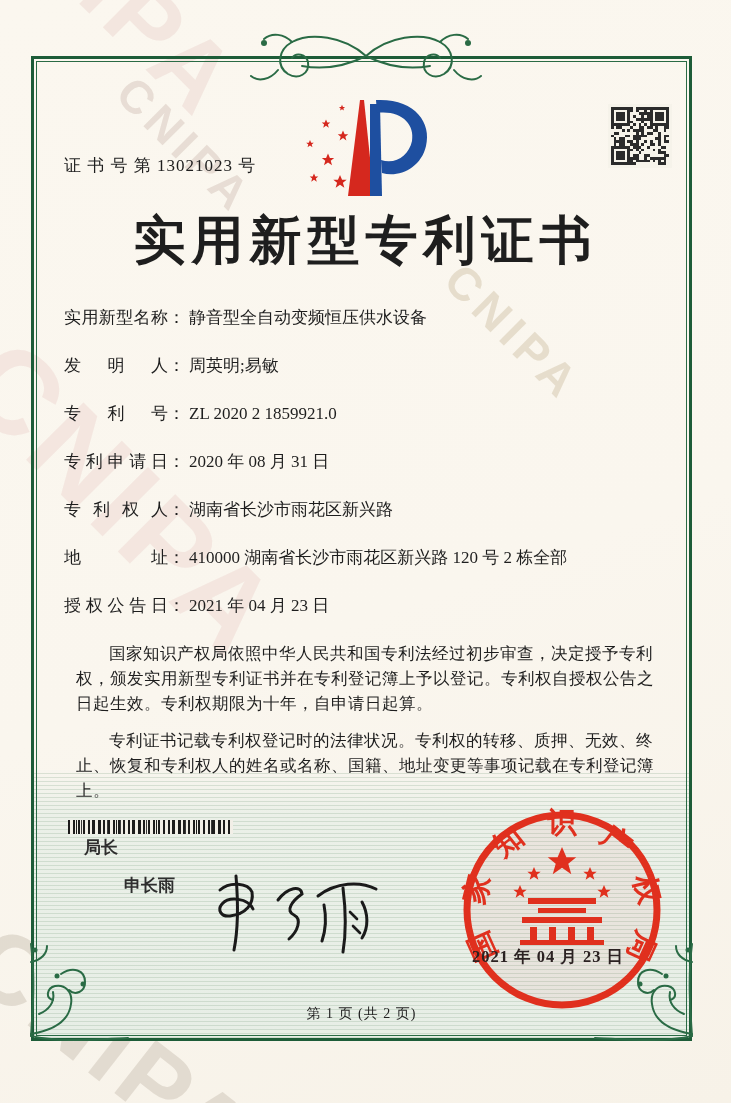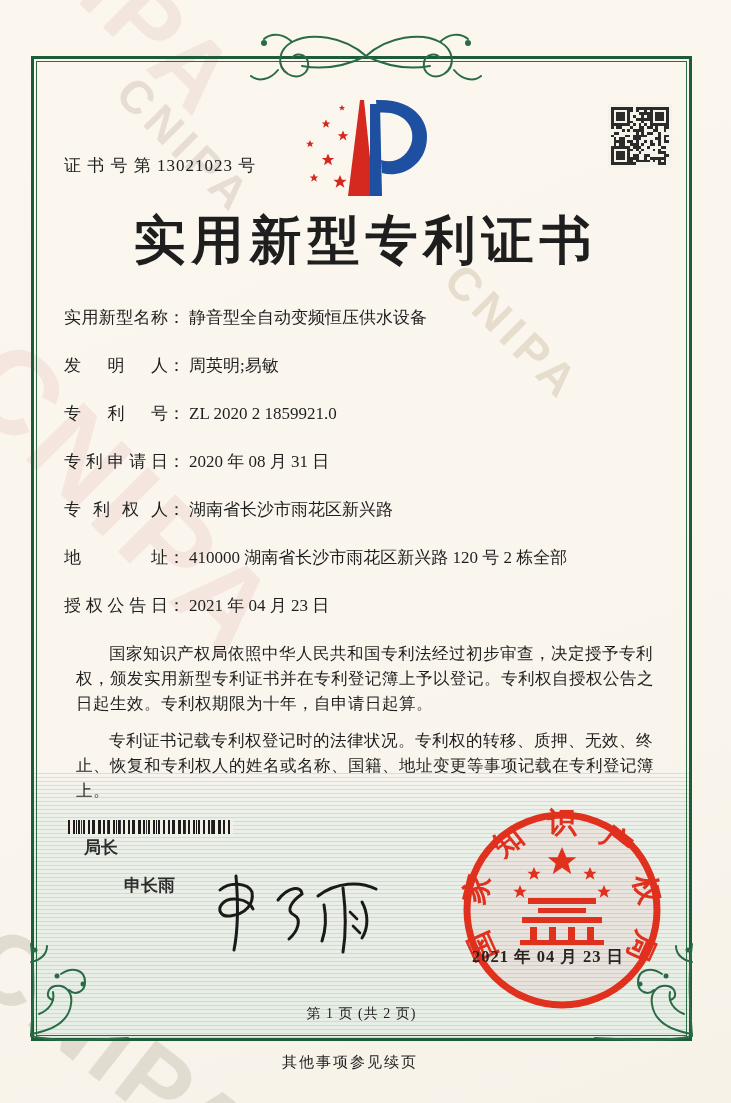--- a/index.html
+++ b/index.html
@@ -443,15 +443,14 @@
       <rect x="80" y="121" width="7" height="13"></rect>
       <rect x="99" y="121" width="7" height="13"></rect>
       <rect x="118" y="121" width="7" height="13"></rect>
       <rect x="137" y="121" width="7" height="13"></rect>
       <rect x="70" y="134" width="84" height="5"></rect>
     </g>
   </svg>
   <div class="seal-date">2021 年 04 月 23 日</div>
 
   <div class="page-info">第 1 页 (共 2 页)</div>
-  <div class="cont-note">其他事项参见续页</div>
 
 </div>
 
 </body></html>

